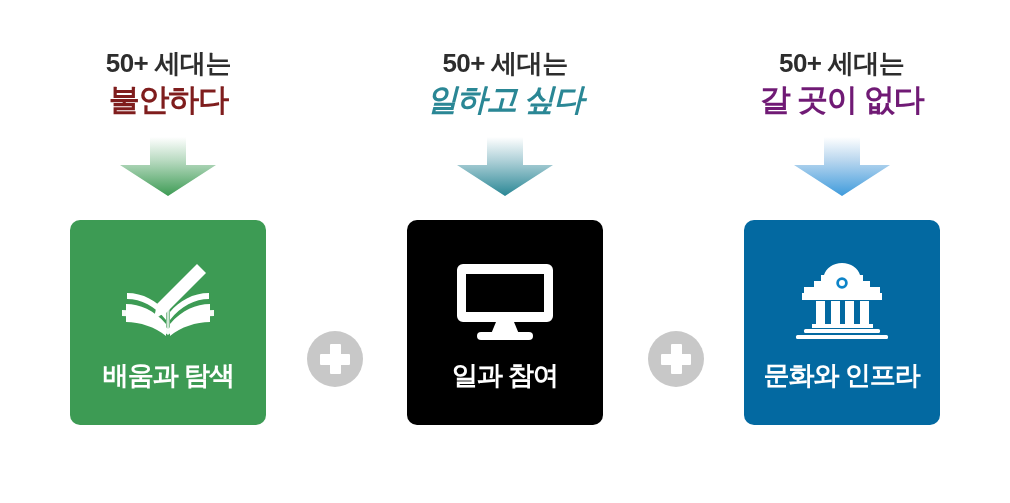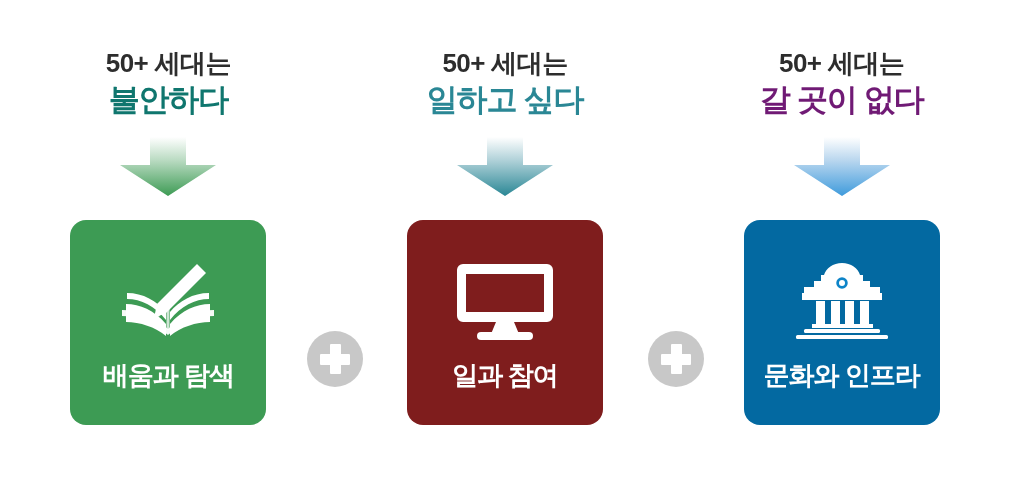--- a/index.html
+++ b/index.html
@@ -61,50 +61,50 @@
 
   .headline-bottom {
     display: block;
     font-size: 31px;
     font-weight: bold;
     letter-spacing: -1.2px;
     white-space: nowrap;
     margin-top: 3px;
   }
 
-  .c1 .headline-bottom { color: #0f766e; }
-  .c2 .headline-bottom { color: #2a8795; }
+  .c1 .headline-bottom { color: #7f1d1d; }
+  .c2 .headline-bottom { color: #2a8795; font-style: italic; }
   .c3 .headline-bottom { color: #701a75; }
 
   
   .arrow-wrap {
     margin-top: 18px;
     width: 110px;
     height: 62px;
     display: flex;
     align-items: center;
     justify-content: center;
   }
   .arrow-svg { display: block; }
 
   
   .card {
     position: relative;
     margin-top: 22px;
     width: 196px;
     height: 205px;
-    border-radius: 16px;
+    border-radius: 10px;
     display: flex;
     flex-direction: column;
     align-items: center;
     justify-content: flex-start;
   }
 
   .c1 .card { background: #3d9b54; }
-  .c2 .card { background: #7f1d1d; font-family: Liberation Serif, serif; }
+  .c2 .card { background: #000000; }
   .c3 .card { background: #0369a1; }
 
   .card-icon {
     margin-top: 38px;
     width: 110px;
     height: 86px;
     display: flex;
     align-items: center;
     justify-content: center;
   }

